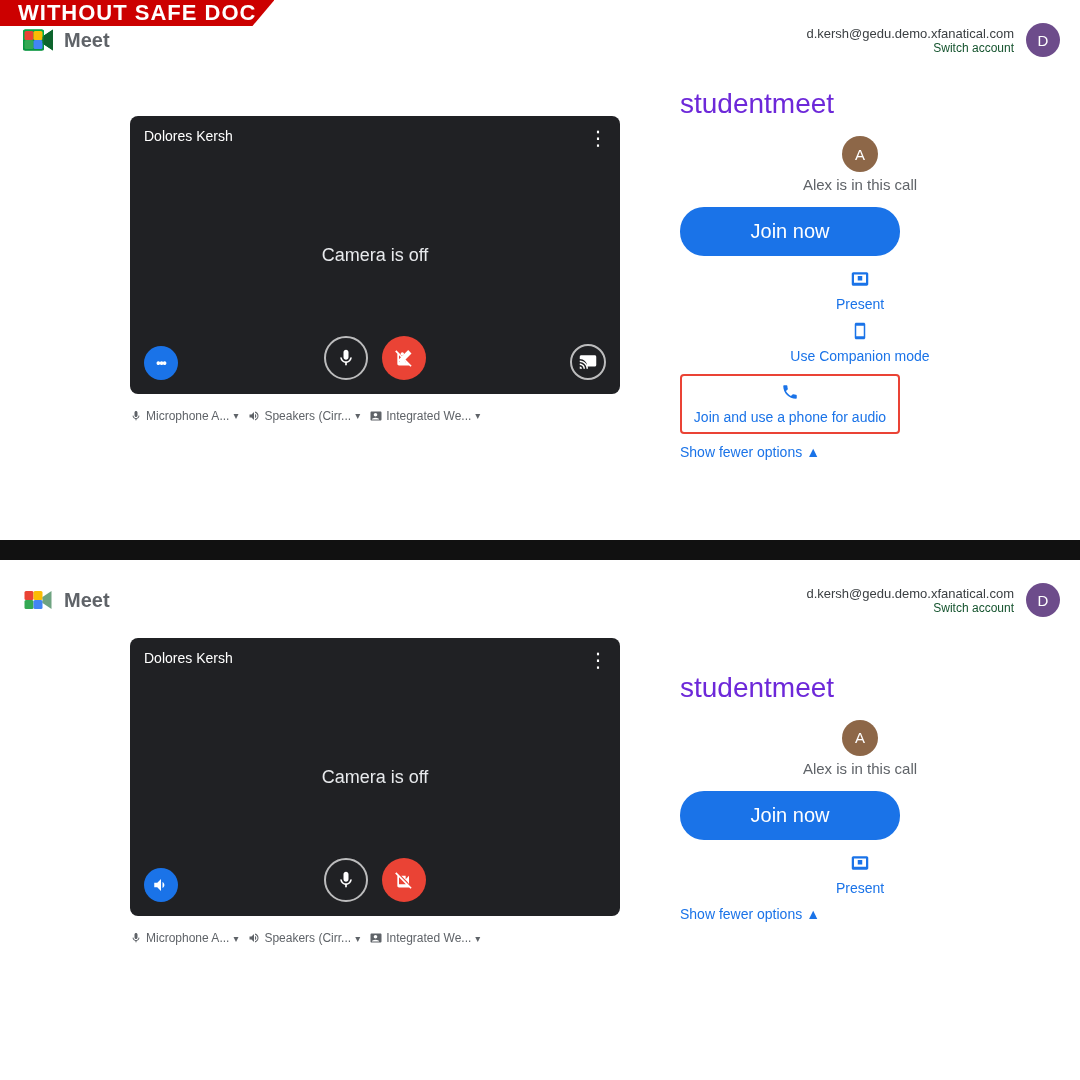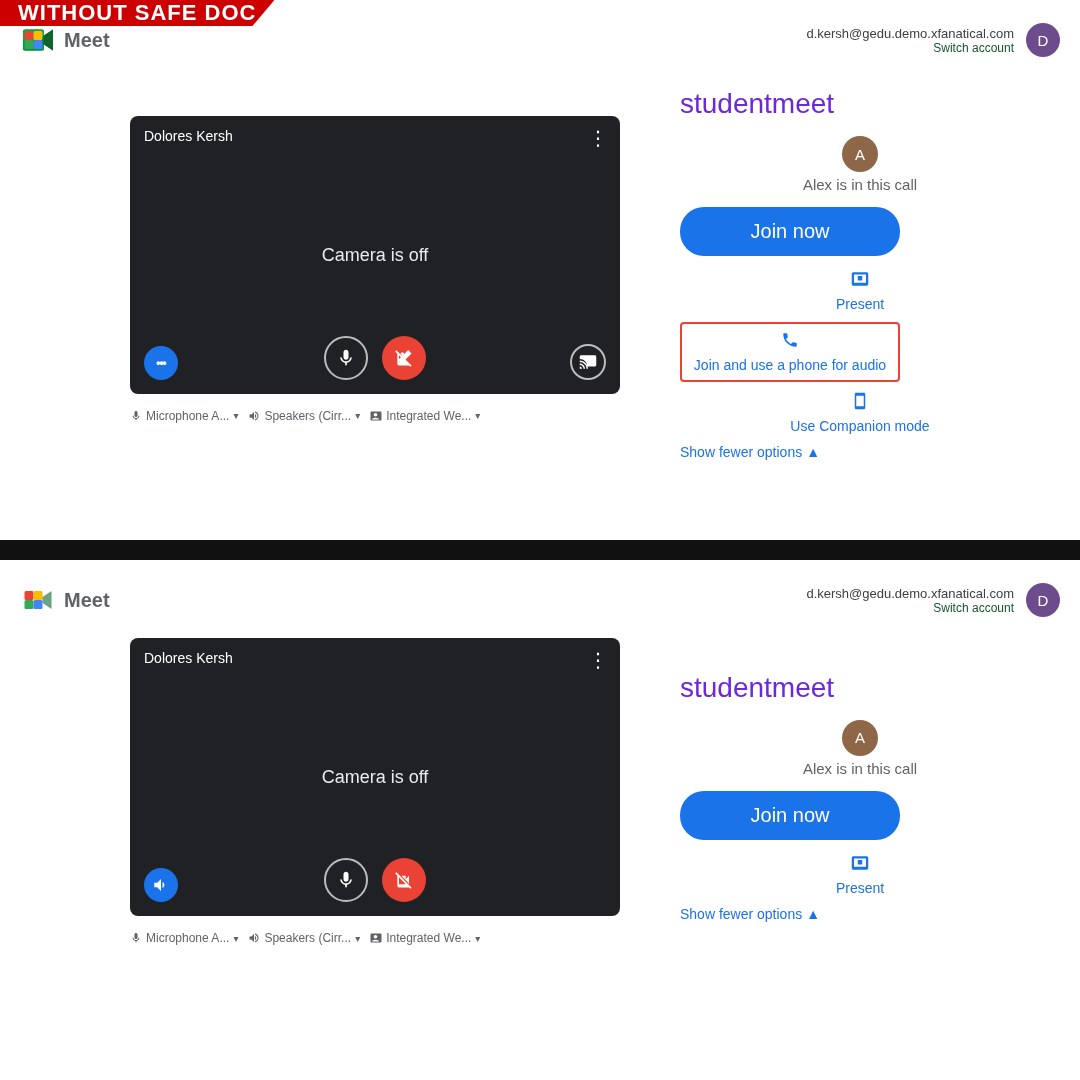--- a/index.html
+++ b/index.html
@@ -372,33 +372,33 @@
       </div>
       <button class="join-btn">Join now</button>
 
       <a class="option-link">
         <svg width="18" height="18" viewBox="0 0 24 24" fill="#1a73e8">
             <path d="M21 3H3C2 3 1 4 1 5v14c0 1.1.9 2 2 2h18c1 0 2-1 2-2V5c0-1-1-2-2-2zm-1 14H4V6h16v11z"></path>
             <rect x="9" y="8" width="6" height="6" fill="#1a73e8"></rect>
           </svg>
         <span>Present</span>
       </a>
+      <a class="option-link">
+        <svg width="18" height="18" viewBox="0 0 24 24" fill="#1a73e8">
+            <path d="M17 1H7C5.9 1 5 1.9 5 3v18c0 1.1.9 2 2 2h10c1.1 0 2-.9 2-2V3c0-1.1-.9-2-2-2zm0 18H7V5h10v14z"></path>
+          </svg>
+        <span>Use Companion mode</span>
+      </a>
+
+      
       <a class="option-link option-link-outlined" style="border:2px solid #ea4335;border-radius:4px;padding:7px 10px;display:flex;align-items:center;gap:8px;width:220px;">
         <svg width="18" height="18" viewBox="0 0 24 24" fill="#1a73e8">
             <path d="M6.62 10.79c1.44 2.83 3.76 5.14 6.59 6.59l2.2-2.2c.27-.27.67-.36 1.02-.24 1.12.37 2.33.57 3.57.57.55 0 1 .45 1 1V20c0 .55-.45 1-1 1-9.39 0-17-7.61-17-17 0-.55.45-1 1-1h3.5c.55 0 1 .45 1 1 0 1.25.2 2.45.57 3.57.11.35.03.74-.25 1.02l-2.2 2.2z"></path>
           </svg>
         <span>Join and use a phone for audio</span>
-      </a>
-
-      
-      <a class="option-link">
-        <svg width="18" height="18" viewBox="0 0 24 24" fill="#1a73e8">
-            <path d="M17 1H7C5.9 1 5 1.9 5 3v18c0 1.1.9 2 2 2h10c1.1 0 2-.9 2-2V3c0-1.1-.9-2-2-2zm0 18H7V5h10v14z"></path>
-          </svg>
-        <span>Use Companion mode</span>
       </a>
 
       <div class="show-fewer">
         <span>Show fewer options</span>
         <span>▲</span>
       </div>
     </div>
   </div>
 </div>
 

